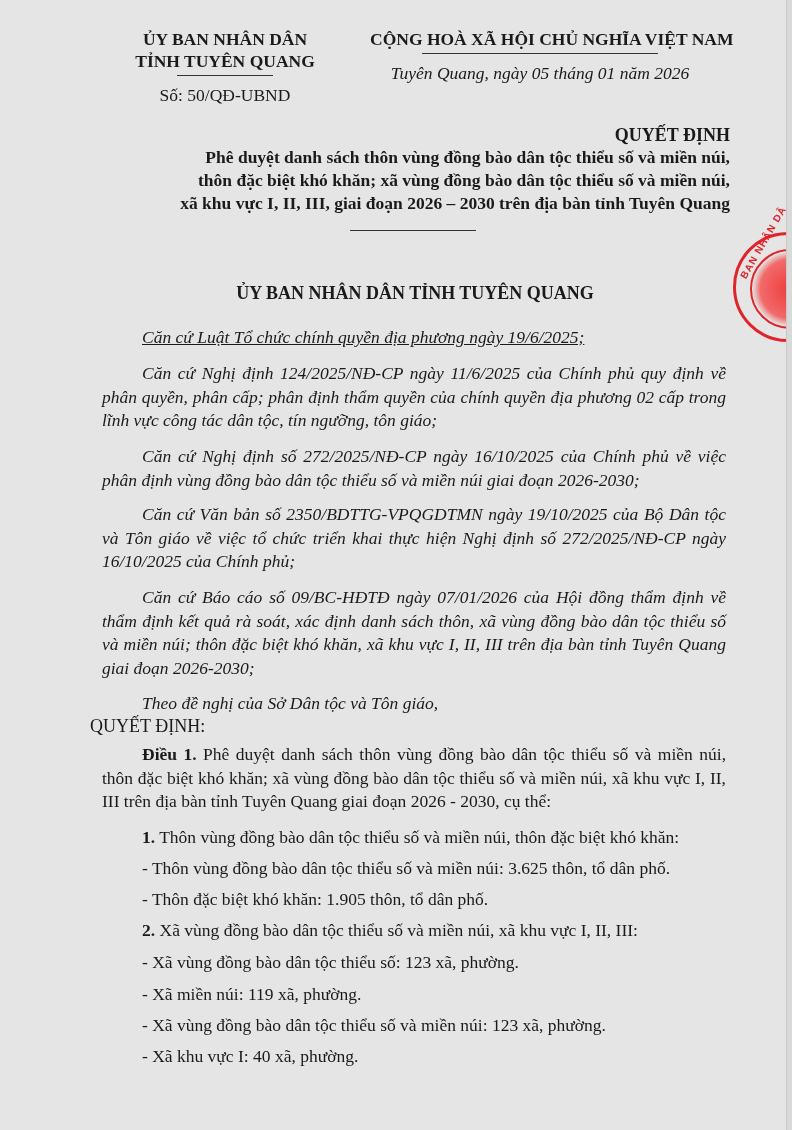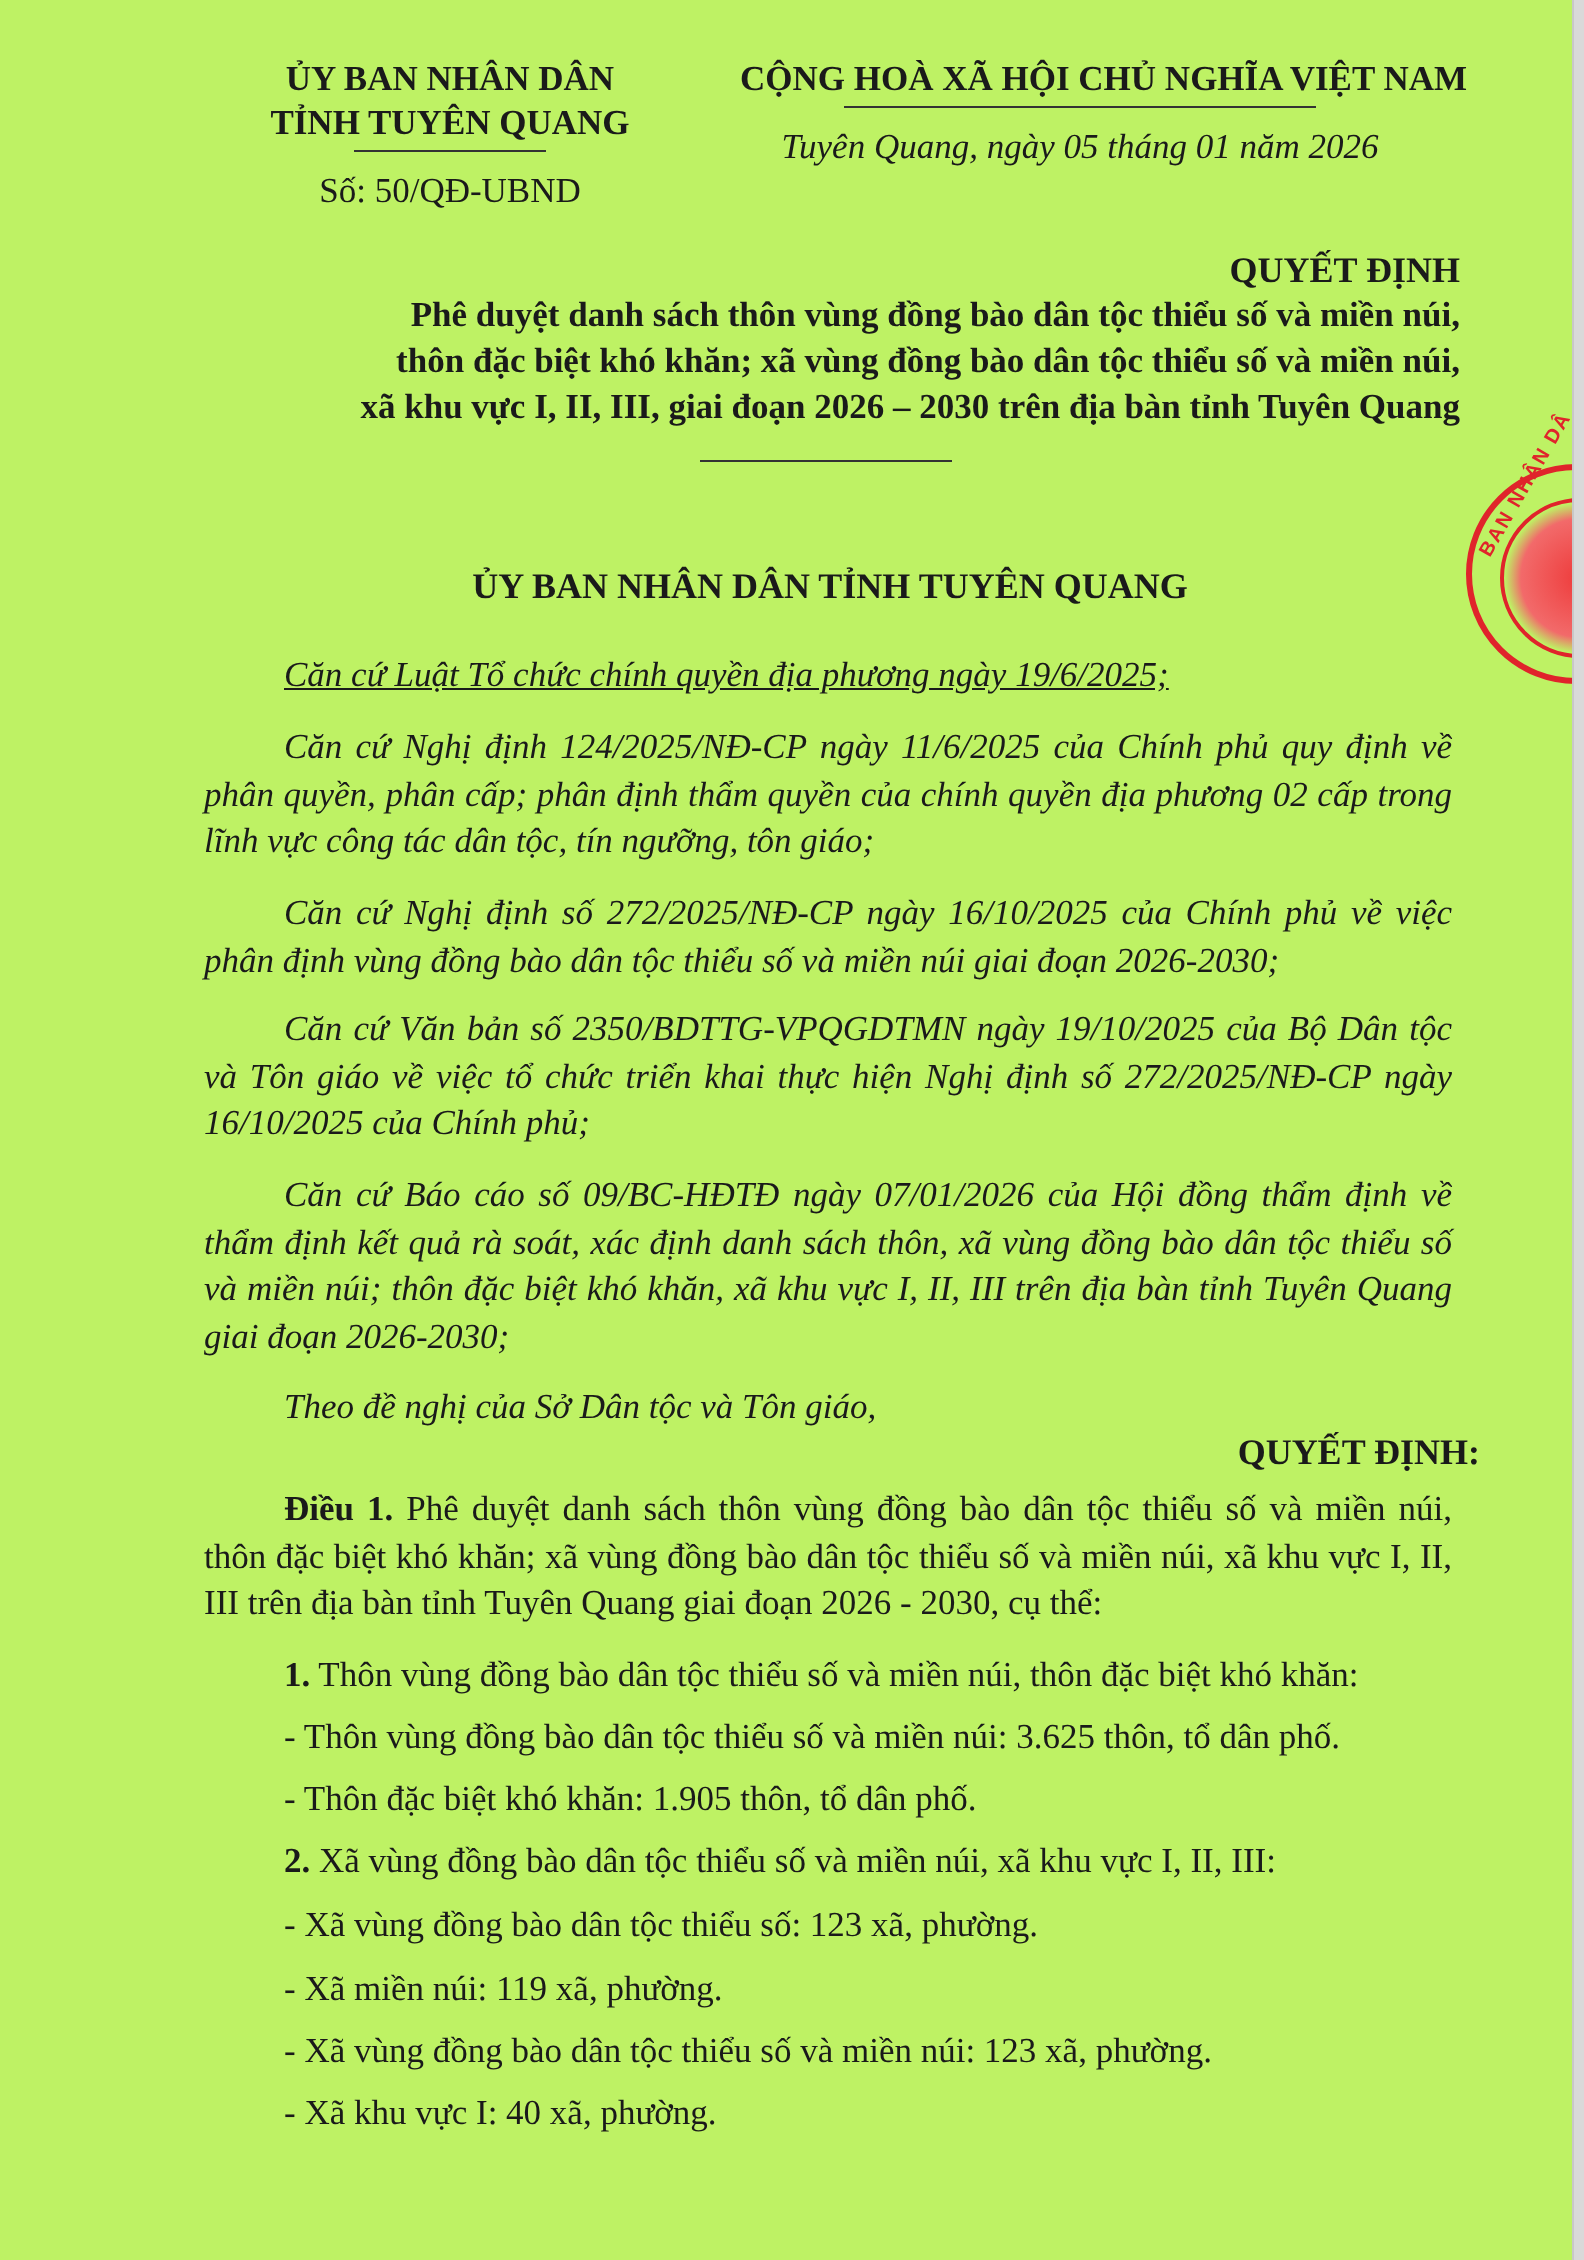--- a/index.html
+++ b/index.html
@@ -1,21 +1,21 @@
 <!DOCTYPE html>
 <html><head>
 <meta charset="utf-8">
 <style>
   html, body { margin:0; padding:0; }
   body {
     width:792px; height:1130px; overflow:hidden; position:relative;
     background:#ffffff; color:#1a1a1a;
     font-family:"Liberation Serif", "DejaVu Serif", serif;
   }
-  .page { position:absolute; left:0; top:0; width:786px; height:1130px; background:#bef264; }
+  .page { position:absolute; left:0; top:0; width:786px; height:1130px; background:#e5e5e5; }
   .edge { position:absolute; left:786px; top:0; width:6px; height:1130px; background:#d9d9d9; border-left:1px solid #c8c8c8; }
 
   .abs { position:absolute; white-space:nowrap; }
 
   
   .hdr-left { left:100px; top:28px; width:250px; font-size:17.5px; line-height:22px; font-weight:bold; text-align:center; }
   .hdr-left .rule { width:96px; height:1px; background:#333; margin:3px auto 0; }
   .hdr-left .so { font-weight:normal; font-size:17.5px; margin-top:8px; }
   .hdr-right { left:370px; top:28px; width:340px; font-size:17.5px; line-height:22px; font-weight:bold; text-align:center; }
   .hdr-right .motto { font-size:18px; }
@@ -27,21 +27,21 @@
   .title-block .t1 { font-size:18px; font-weight:bold; line-height:22px; }
   .title-block .t2 { font-size:17.5px; font-weight:bold; line-height:23px; }
   .title-rule { left:350px; top:230px; width:126px; height:1px; background:#333; }
 
   .authority { left:90px; top:283px; width:650px; text-align:center; font-size:18px; font-weight:bold; }
 
   .para { position:absolute; left:102px; width:624px; font-size:17.5px; line-height:23.5px; font-style:italic; text-align:justify; }
   .para .ind { display:inline-block; width:40px; }
   .para.noj { text-align:left; }
 
-  .decide { left:90px; top:716px; width:650px; text-align:right; font-size:18px; font-weight:bold; }
+  .decide { left:90px; top:716px; width:650px; text-align:left; font-size:18px; font-weight:normal; }
 
   .body-p { position:absolute; left:102px; width:624px; font-size:17.5px; line-height:23.5px; text-align:justify; }
   .body-p .ind { display:inline-block; width:40px; }
   .item { position:absolute; left:142px; font-size:17.5px; white-space:nowrap; }
 
   
   .stamp { position:absolute; left:733px; top:232px; width:110px; height:110px; border-radius:50%;
            border:3px solid #e0242b; box-sizing:border-box; }
   .stamp .inner { position:absolute; left:14px; top:14px; width:76px; height:76px; border-radius:50%;
            border:2px solid #e0242b; background:radial-gradient(circle, #ee3b3b 0%, #f26a6a 55%, rgba(255,255,255,0) 70%); }

